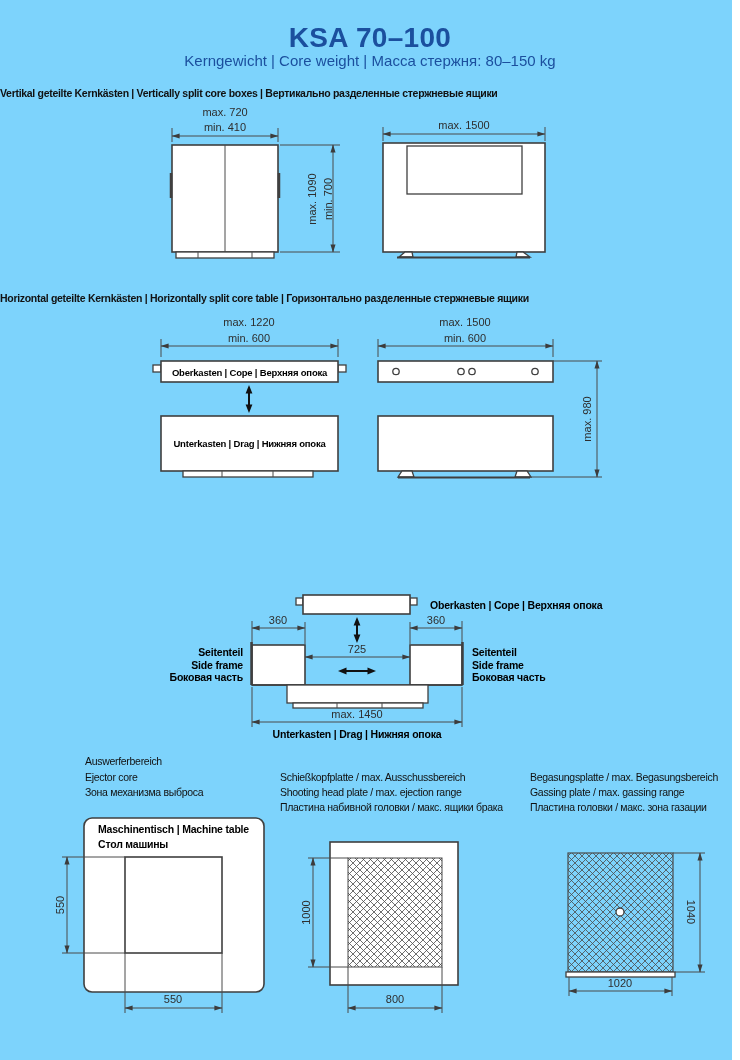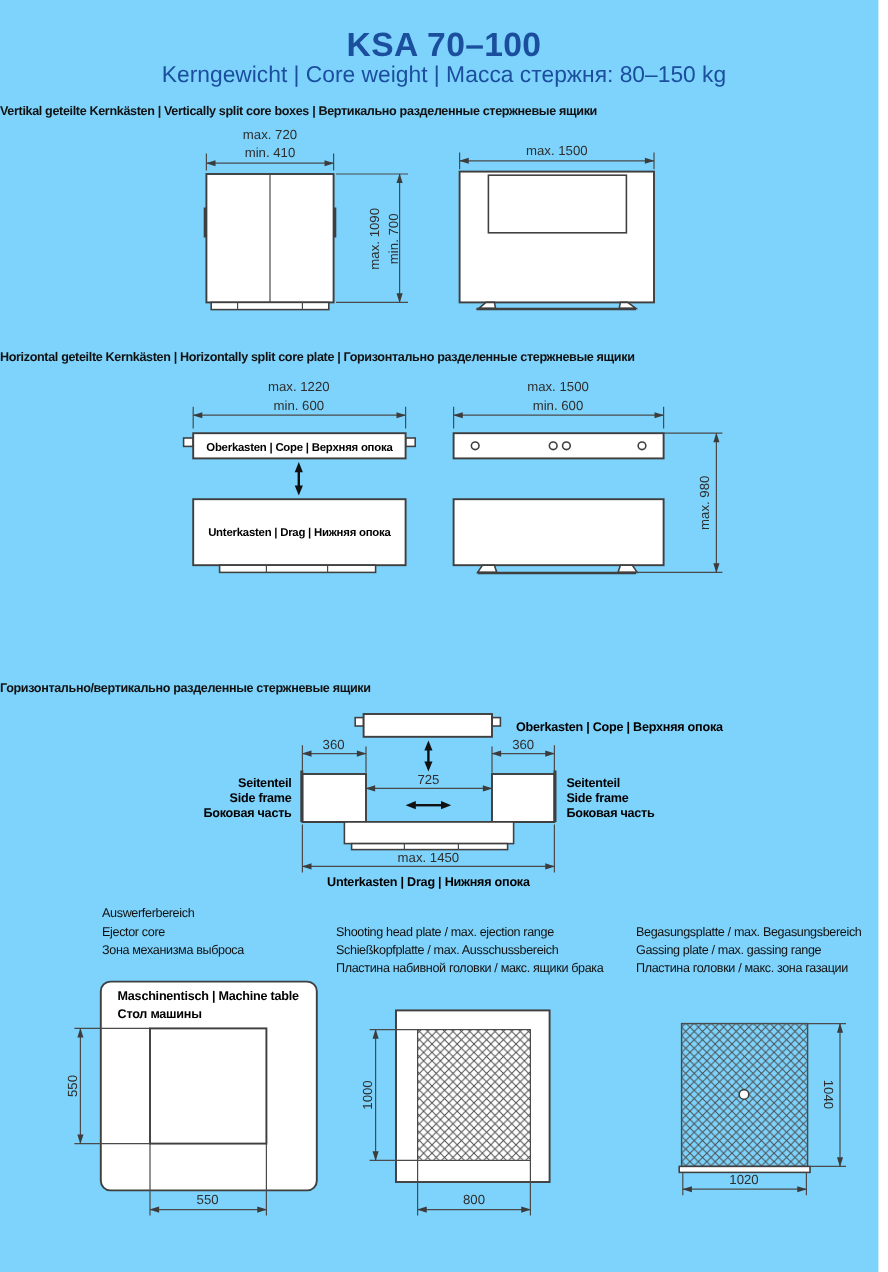--- a/index.html
+++ b/index.html
@@ -1,21 +1,21 @@
 <!DOCTYPE html>
 <html><head>
 <meta charset="utf-8">
 <style>
   html,body{margin:0;padding:0;background:#fff}
   .page{position:relative;width:732px;height:1060px;background:#7dd3fc;overflow:hidden;
         font-family:"Liberation Sans",sans-serif;color:#1a1a1a}
   .abs{position:absolute}
   .title{top:22px;left:0;width:740px;text-align:center;font-size:28px;font-weight:bold;
          color:#1b4f9e;letter-spacing:.3px}
-  .subtitle{top:52px;left:0;width:740px;text-align:center;font-size:19px;color:#1b4f9e;
+  .subtitle{top:52px;left:0;width:740px;text-align:center;font-size:15px;color:#1b4f9e;
             font-weight:normal;white-space:nowrap}
   .sec-h{left:0;width:740px;font-size:10.5px;font-weight:bold;
          letter-spacing:-.3px;white-space:nowrap;color:#111}
   .col-h{font-size:10.5px;font-weight:normal;letter-spacing:-.3px;white-space:nowrap;color:#111}
   .col-h div{line-height:15.5px}
   svg{position:absolute;overflow:visible}
   svg text{font-family:"Liberation Sans",sans-serif}
   .dim{font-size:11px;fill:#2e2e2e}
   .blb{font-size:9.5px;font-weight:bold;fill:#000;letter-spacing:-.2px}
   .lbl{font-size:10.5px;font-weight:bold;fill:#000;letter-spacing:-.2px}
@@ -76,21 +76,21 @@
     </g>
     <g>
       <rect class="bx" x="13" y="43" width="162" height="109"></rect>
       <rect class="bx2" x="37" y="46" width="115" height="48"></rect>
       <polygon class="bx2" points="35,152 42,152 43,157 29,157"></polygon>
       <polygon class="bx2" points="147,152 153,152 160,157 146,157"></polygon>
       <path d="M27,157.5 H160" stroke="#3f3f3f" stroke-width="2"></path>
     </g>
   </svg>
 
-  <div class="abs sec-h" style="top:292px">Horizontal geteilte Kernkästen | Horizontally split core plate | Горизонтально разделенные стержневые ящики</div>
+  <div class="abs sec-h" style="top:292px">Horizontal geteilte Kernkästen | Horizontally split core table | Горизонтально разделенные стержневые ящики</div>
 
   <svg style="left:140px;top:312px" width="230" height="172">
     <text class="dim" x="109" y="14" text-anchor="middle">max. 1220</text>
     <text class="dim" x="109" y="30" text-anchor="middle">min. 600</text>
     <g>
       <path class="dl" d="M21,34 H198" marker-start="url(#arr)" marker-end="url(#arr)"></path>
       <path class="dl" d="M21,27 V45 M198,27 V45"></path>
     </g>
     <g>
       <rect class="bx2" x="13" y="53" width="8" height="7"></rect>
@@ -131,21 +131,20 @@
       <polygon class="bx2" points="147,159 157,159 161,165 145,165"></polygon>
       <path d="M28,165.5 H160" stroke="#3f3f3f" stroke-width="2"></path>
     </g>
     <g>
       <path class="dl" d="M183,49 H232 M160,165 H232"></path>
       <path class="dl" d="M227,49 V165" marker-start="url(#arr)" marker-end="url(#arr)"></path>
     </g>
     <text class="dim" text-anchor="middle" x="221" y="107" transform="rotate(-90 221 107)">max. 980</text>
   </svg>
 
-  <div class="abs sec-h" style="top:568px">Горизонтально/вертикально разделенные стержневые ящики</div>
 
   <svg style="left:130px;top:588px" width="480" height="162">
     <g>
       <rect class="bx2" x="166" y="10" width="7" height="7"></rect>
       <rect class="bx2" x="280" y="10" width="7" height="7"></rect>
       <rect class="bx" x="173" y="7" width="107" height="19"></rect>
     </g>
     <text class="lbl" x="300" y="21">Oberkasten | Cope | Верхняя опока</text>
     <g>
       <path d="M227,36 V48" stroke="#111" stroke-width="2"></path>
@@ -194,22 +193,22 @@
       <text class="lbl" x="342" y="93">Боковая часть</text>
     </g>
   </svg>
 
   <div class="abs col-h" style="left:85px;top:754px">
     <div>Auswerferbereich</div>
     <div>Ejector core</div>
     <div>Зона механизма выброса</div>
   </div>
   <div class="abs col-h" style="left:280px;top:770px">
+    <div style="line-height:15px">Schießkopfplatte / max. Ausschussbereich</div>
     <div style="line-height:15px">Shooting head plate / max. ejection range</div>
-    <div style="line-height:15px">Schießkopfplatte / max. Ausschussbereich</div>
     <div style="line-height:15px">Пластина набивной головки / макс. ящики брака</div>
   </div>
   <div class="abs col-h" style="left:530px;top:770px">
     <div style="line-height:15px">Begasungsplatte / max. Begasungsbereich</div>
     <div style="line-height:15px">Gassing plate / max. gassing range</div>
     <div style="line-height:15px">Пластина головки / макс. зона газации</div>
   </div>
 
   <svg style="left:50px;top:812px" width="235" height="208">
     <rect class="bx" x="34" y="6" width="180" height="174" rx="8"></rect>

